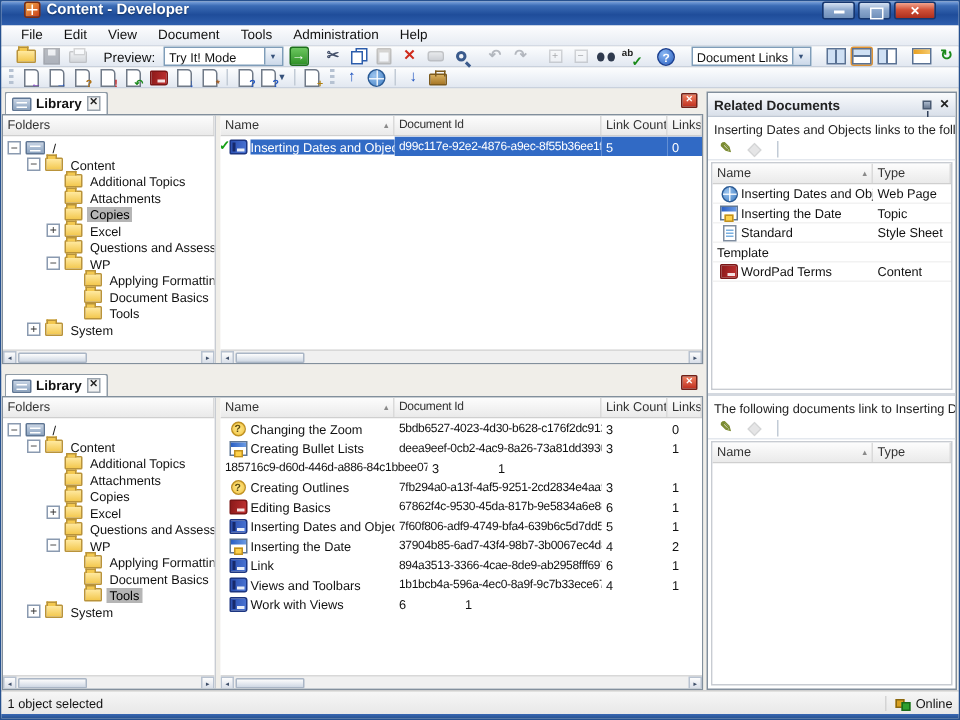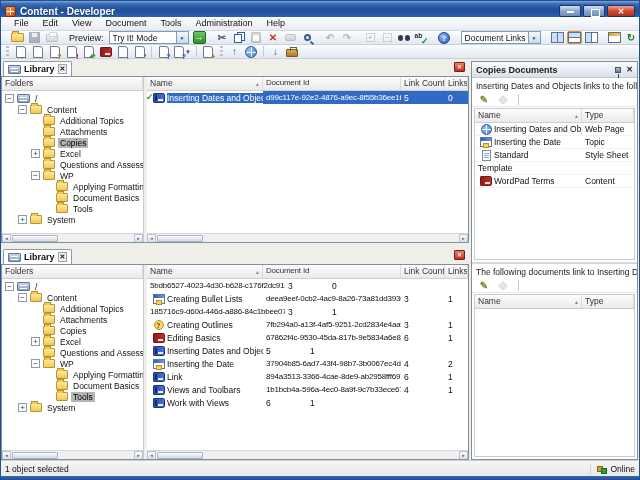--- a/index.html
+++ b/index.html
@@ -1,19 +1,19 @@
 <!DOCTYPE html>
 <html><head>
 <meta charset="utf-8">
 <style>
   *{box-sizing:border-box;margin:0;padding:0;font-family:"Liberation Sans",sans-serif;}
   html,body{width:640px;height:480px;overflow:hidden;background:#fff;}
   .window{position:relative;width:640px;height:480px;display:flex;flex-direction:column;border:1px solid #26518f;background:#f0eee9;}
   
-  .titlebar{height:16px;flex:0 0 16px;display:flex;align-items:flex-end;padding:0 4px;
+  .titlebar{height:16px;flex:0 0 16px;display:flex;align-items:flex-start;padding:0 15px;
     background:linear-gradient(180deg,#7ba3dd 0%,#3b6cb5 18%,#1f4d9a 55%,#2f5fae 100%);color:#fff;}
   .win-icon{width:11px;height:11px;margin-right:4px;position:relative;background:linear-gradient(135deg,#f6b04c,#c8401c);border:1px solid #7c2d10;border-radius:2px;}
   .win-icon::before{content:"";position:absolute;left:4px;top:1px;bottom:1px;width:1px;background:#fff;}
   .win-icon::after{content:"";position:absolute;top:4px;left:1px;right:1px;height:1px;background:#fff;}
   .title-text{font-size:10px;font-weight:bold;text-shadow:0 1px 1px #12315e;}
   .title-controls{margin-left:auto;display:flex;gap:2px;}
   .tbtn{width:22px;height:12px;border:1px solid #16366e;border-radius:2px;position:relative;
     background:linear-gradient(#d5e1f2,#8aa6cc 50%,#7090ba);}
   .tbtn.close{width:28px;background:linear-gradient(#f2a48e,#d15138 45%,#ad2f1e);}
   .tbtn.min::before{content:"";position:absolute;left:7px;bottom:3px;width:7px;height:2px;background:#fff;}
@@ -537,20 +537,26 @@
           <div class="vsplit"></div>
           <div class="list-panel">
             <div class="col-header" id="listh1">
                 <span class="hc c-name"><span>Name</span><span class="sort">▲</span></span>
                 <span class="hc c-id"><span>Document Id</span></span>
                 <span class="hc c-lc"><span>Link Count</span></span>
                 <span class="hc c-links"><span>Links</span></span>
               </div>
             <div class="list-body" id="list1">
                 <div class="lrow">
+                  <span class="cell c-name">
+                    <span class="iconwrap">
+                      <span class="ico i-balloon"></span>
+                    </span>
+                    <span class="lbl">Changing the Zoom</span>
+                  </span>
                   <span class="cell c-id">5bdb6527-4023-4d30-b628-c176f2dc9123</span>
                   <span class="cell c-lc">3</span>
                   <span class="cell c-links">0</span>
                 </div>
                 <div class="lrow">
                   <span class="cell c-name">
                     <span class="iconwrap">
                       <span class="ico i-window"></span>
                     </span>
                     <span class="lbl">Creating Bullet Lists</span>
@@ -586,20 +592,21 @@
                   <span class="cell c-lc">6</span>
                   <span class="cell c-links">1</span>
                 </div>
                 <div class="lrow">
                   <span class="cell c-name">
                     <span class="iconwrap">
                       <span class="ico i-book-blue"></span>
                     </span>
                     <span class="lbl">Inserting Dates and Objects</span>
                   </span>
+                  <span class="cell c-id">7f60f806-adf9-4749-bfa4-639b6c5d7dd5</span>
                   <span class="cell c-lc">5</span>
                   <span class="cell c-links">1</span>
                 </div>
                 <div class="lrow">
                   <span class="cell c-name">
                     <span class="iconwrap">
                       <span class="ico i-window"></span>
                     </span>
                     <span class="lbl">Inserting the Date</span>
                   </span>
@@ -646,21 +653,21 @@
               <span class="sarrow right">►</span>
             </div>
           </div>
         </div>
       </div>
 
     </div>
 
     <div class="right-panel">
       <div class="rp-header">
-        <span>Copies Documents</span>
+        <span>Related Documents</span>
         <span class="sp">
           <span class="ico ic-pin"></span>
           <span class="rp-close">✕</span>
         </span>
       </div>
 
       <div class="rp-section s1">
         <div class="rp-caption">Inserting Dates and Objects links to the following ...</div>
         <div class="rp-toolbar" id="rptb1">
             <span class="tbi">

